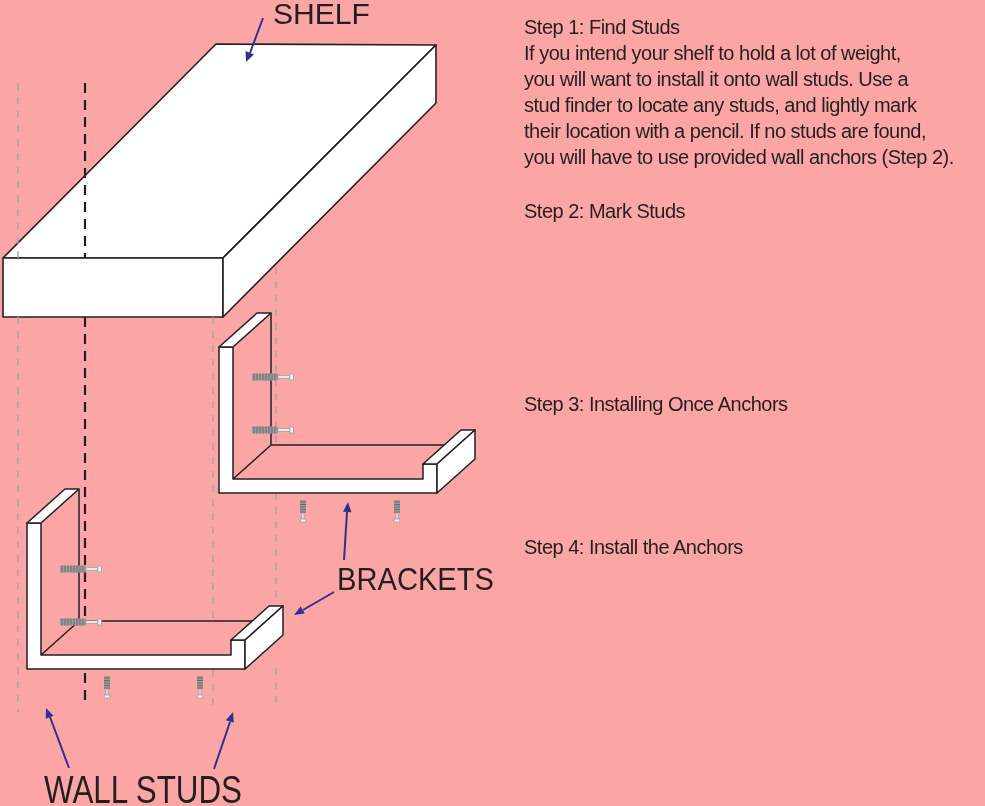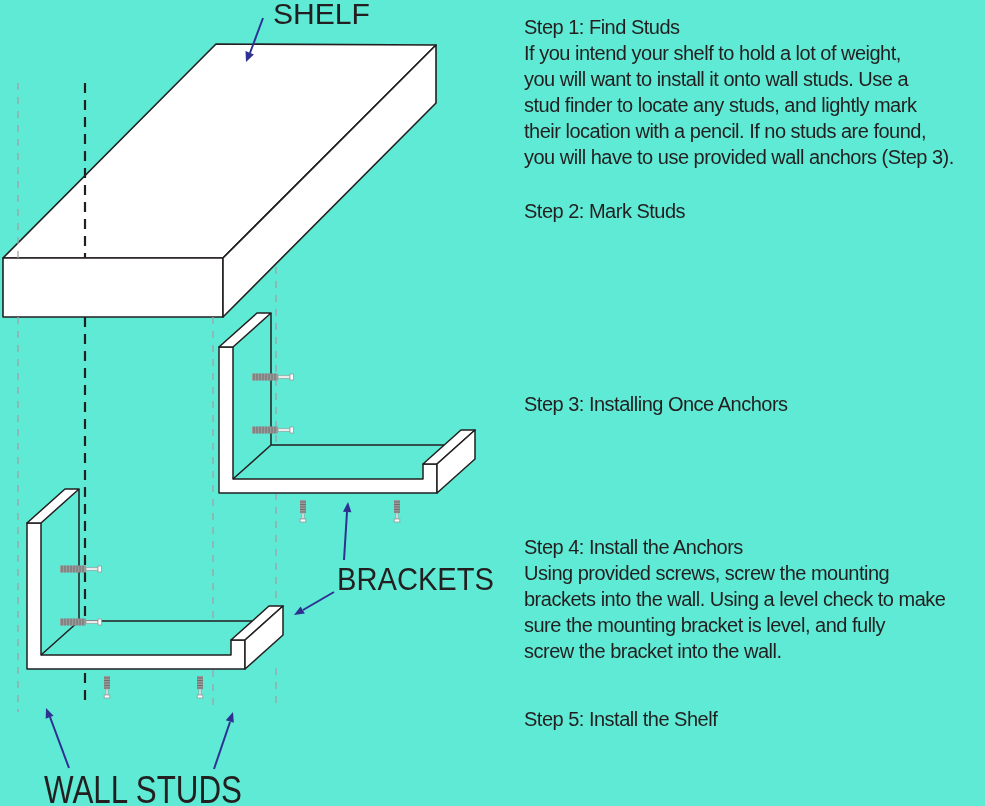--- a/index.html
+++ b/index.html
@@ -1,16 +1,16 @@
 <!DOCTYPE html>
 <html><head>
 <meta charset="utf-8">
 <style>
   html,body{margin:0;padding:0;background:#fff;}
-  .canvas{position:relative;width:985px;height:806px;background:#5eead4;overflow:hidden;
+  .canvas{position:relative;width:985px;height:806px;background:#fca5a5;overflow:hidden;
           font-family:"Liberation Sans",sans-serif;color:#231f20;}
   .diagram-svg{position:absolute;left:0;top:0;}
   .steps{position:absolute;left:524px;top:0;width:461px;height:806px;}
   .step{position:absolute;left:0;}
   .step-title,.step-body{font-size:20px;line-height:26px;letter-spacing:-0.5px;
           color:#231f20;white-space:pre;}
   .svg-label{font-family:"Liberation Sans",sans-serif;fill:#231f20;}
 </style>
 </head>
 <body>
@@ -91,33 +91,28 @@
     </g>
   </svg>
 
   <div class="steps">
     <section class="step" style="top:14px">
       <div class="step-title">Step 1: Find Studs</div>
       <div class="step-body">If you intend your shelf to hold a lot of weight,
 you will want to install it onto wall studs. Use a
 stud finder to locate any studs, and lightly mark
 their location with a pencil. If no studs are found,
-you will have to use provided wall anchors (Step 3).</div>
+you will have to use provided wall anchors (Step 2).</div>
     </section>
     <section class="step" style="top:198px">
       <div class="step-title">Step 2: Mark Studs</div>
     </section>
     <section class="step" style="top:391px">
       <div class="step-title">Step 3: Installing Once Anchors</div>
     </section>
     <section class="step" style="top:534px">
       <div class="step-title">Step 4: Install the Anchors</div>
-      <div class="step-body">Using provided screws, screw the mounting
-brackets into the wall. Using a level check to make
-sure the mounting bracket is level, and fully
-screw the bracket into the wall.</div>
     </section>
     <section class="step" style="top:706px">
-      <div class="step-title">Step 5: Install the Shelf</div>
     </section>
   </div>
 
 </div>
 
 </body></html>

